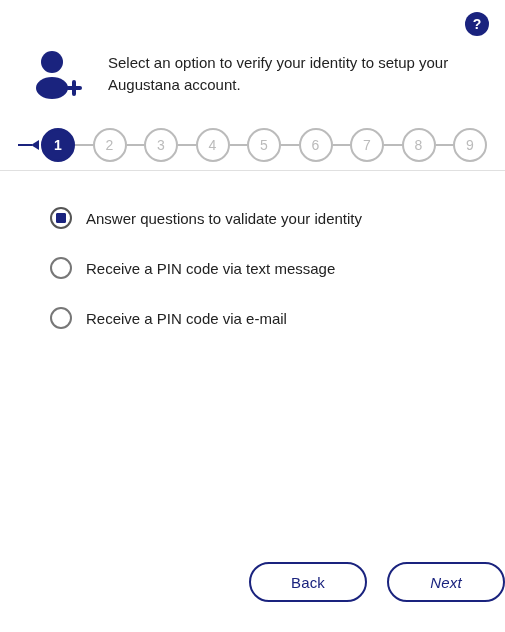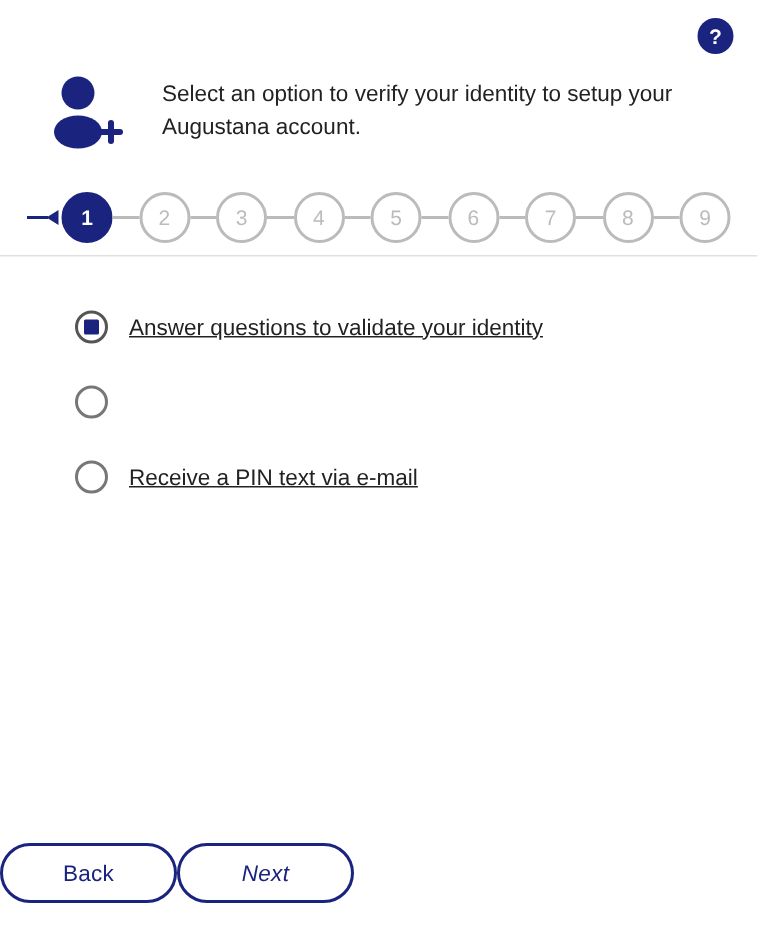--- a/index.html
+++ b/index.html
@@ -73,21 +73,20 @@
     
     .divider {
       height: 1px;
       background: #e0e0e0;
       margin: 0 0 20px 0;
     }
 
     
     .options {
       padding: 16px 50px 16px 50px;
-      text-decoration: underline;
     }
     .radio-option {
       display: flex;
       align-items: center;
       margin-bottom: 28px;
       cursor: pointer;
     }
     
     .radio-selected {
       position: relative;
@@ -125,24 +124,25 @@
     }
     .option-label {
       font-size: 15px;
       color: #222;
     }
 
     
     .button-row {
       position: absolute;
       bottom: 30px;
-      left: 0;
+      left: 12px;
       right: 0;
       display: flex;
-      justify-content: flex-start;
+      justify-content: flex-end;
+      gap: 20px;
     }
     .btn {
       min-width: 118px;
       height: 40px;
       border-radius: 20px;
       border: 2px solid #1a237e;
       background: #fff;
       color: #1a237e;
       font-size: 15px;
       font-weight: 500;
@@ -246,25 +246,26 @@
 
 <div class="options">
 
   <div class="radio-option">
     <div class="radio-selected"></div>
     <span class="option-label">Answer questions to validate your identity</span>
   </div>
 
   <div class="radio-option">
     <div class="radio-empty"></div>
+    <span class="option-label">Receive a PIN code via text message</span>
   </div>
 
   <div class="radio-option">
     <div class="radio-empty"></div>
-    <span class="option-label">Receive a PIN text via e-mail</span>
+    <span class="option-label">Receive a PIN code via e-mail</span>
   </div>
 
 </div>
 
 <div class="button-row">
   <button class="btn">Back</button>
   <button class="btn btn-next">Next</button>
 </div>
 
 </body></html>

